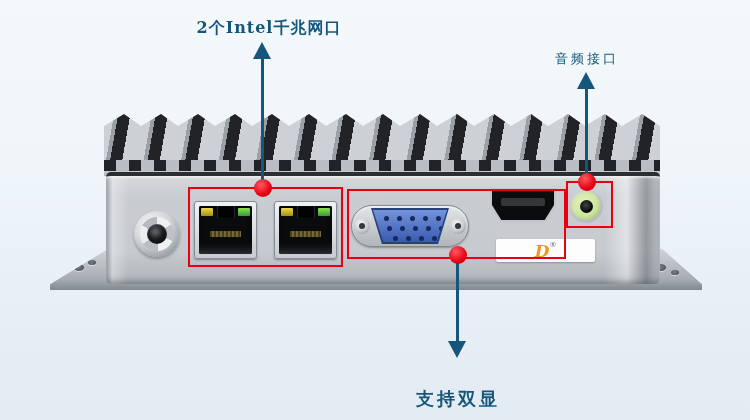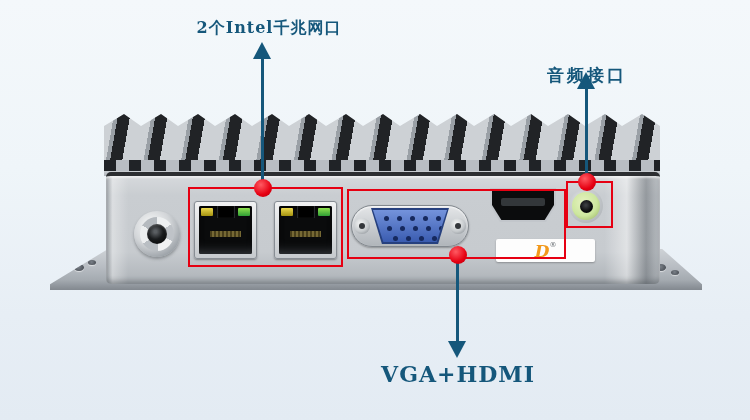--- a/index.html
+++ b/index.html
@@ -4,21 +4,21 @@
 <style>
   html,body{margin:0;padding:0;}
   body{width:750px;height:420px;overflow:hidden;font-family:"DejaVu Sans","Liberation Sans",sans-serif;}
   .stage{position:relative;width:750px;height:420px;
     background:linear-gradient(180deg,#f4f8fb 0%,#eff5f9 40%,#e7eef5 75%,#e3ebf3 100%);}
 
   
   .callout{position:absolute;color:#15577b;text-align:center;white-space:nowrap;}
   .callout.serif{font-family:"DejaVu Serif","Liberation Serif",serif;}
   .lan-label{left:158px;top:18px;width:222px;font-size:16px;font-weight:700;letter-spacing:1px;}
-  .audio-label{left:531px;top:64px;width:112px;font-size:17px;font-weight:700;letter-spacing:3px;}
+  .audio-label{left:531px;top:50px;width:112px;font-size:13px;font-weight:400;letter-spacing:3px;}
   .disp-label1{left:378px;top:361px;width:160px;font-size:22px;font-weight:700;letter-spacing:1px;}
   .disp-label2{left:378px;top:387px;width:160px;font-size:18px;font-weight:700;letter-spacing:3px;}
 
   
   .lead{position:absolute;width:3px;background:#15577b;}
   .lead-lan{left:261px;top:58px;height:130px;}
   .lead-audio{left:585px;top:88px;height:94px;}
   .lead-disp{left:456px;top:255px;height:86px;}
   .ahead{position:absolute;width:0;height:0;border-left:9px solid transparent;border-right:9px solid transparent;}
   .ahead.up{border-bottom:17px solid #15577b;}
@@ -207,15 +207,15 @@
   <div class="lead lead-audio"></div>
   <div class="ahead up ahead-audio"></div>
   <div class="dot dot-audio"></div>
 
   <div class="lead lead-disp"></div>
   <div class="ahead down ahead-disp"></div>
   <div class="dot dot-disp"></div>
 
   <div class="callout serif lan-label">2个Intel千兆网口</div>
   <div class="callout audio-label">音频接口</div>
-  <div class="callout serif disp-label1">VGA+HDMI</div>
+  <div class="callout disp-label2">支持双显</div>
 
 </div>
 
 </body></html>

